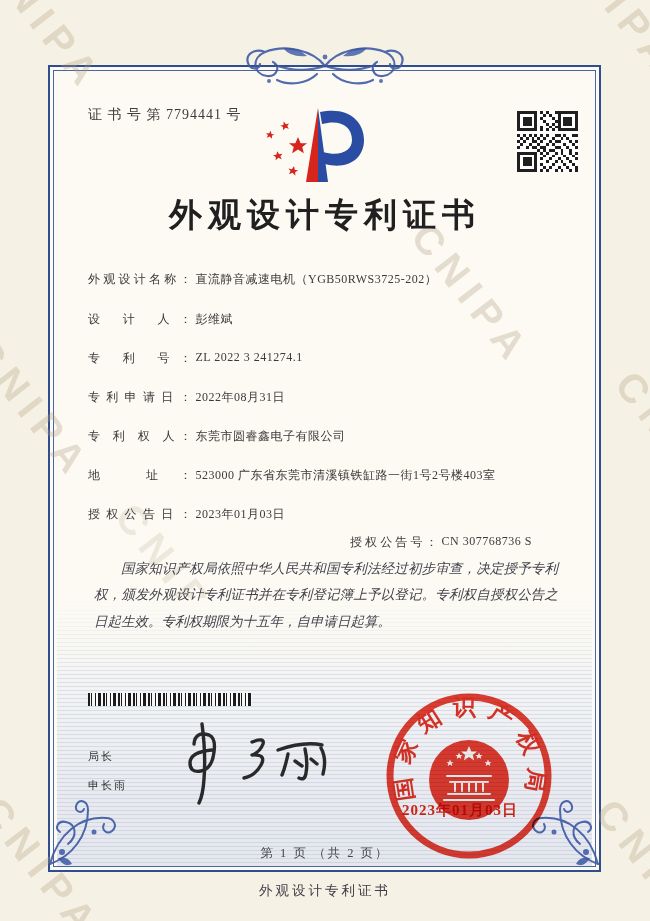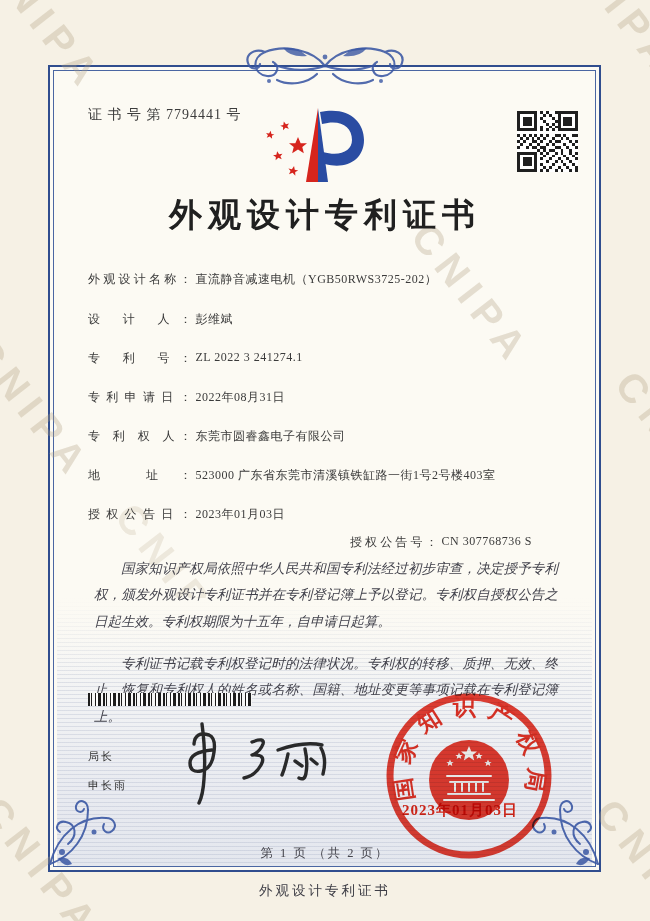--- a/index.html
+++ b/index.html
@@ -237,21 +237,20 @@
   <span class="flabel">授权公告日：</span>
   <span class="fvalue">2023年01月03日</span>
   <span class="pair2">
     <span class="flabel">授权公告号：</span>
     <span class="fvalue">CN 307768736 S</span>
   </span>
 </div>
 
 <div class="txt paras">
   <p>国家知识产权局依照中华人民共和国专利法经过初步审查，决定授予专利权，颁发外观设计专利证书并在专利登记簿上予以登记。专利权自授权公告之日起生效。专利权期限为十五年，自申请日起算。</p>
-  <p>专利证书记载专利权登记时的法律状况。专利权的转移、质押、无效、终止、恢复和专利权人的姓名或名称、国籍、地址变更等事项记载在专利登记簿上。</p>
 </div>
 
 <div class="barcode"></div>
 
 <div class="officer officer-title">局长</div>
 <div class="officer officer-name">申长雨</div>
 
 <svg class="signature" width="180" height="105" viewBox="0 0 180 105">
   <g stroke="#1c1c1c" stroke-width="3.4" fill="none" stroke-linecap="round" stroke-linejoin="round" opacity="0.92">
     <path d="M34 32 q1 -13 15 -9 q7 3 5 17 q-2 17 -13 19 q-11 2 -11 -8 q0 -11 22 -13"></path>

